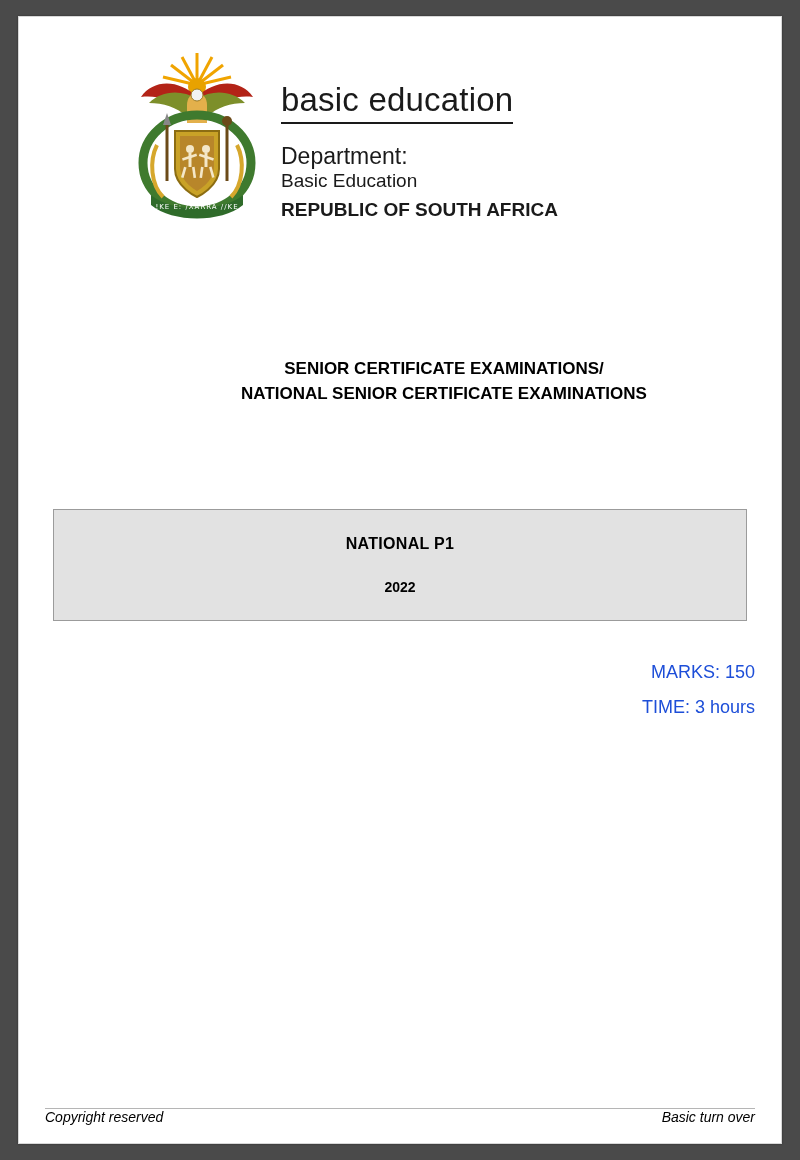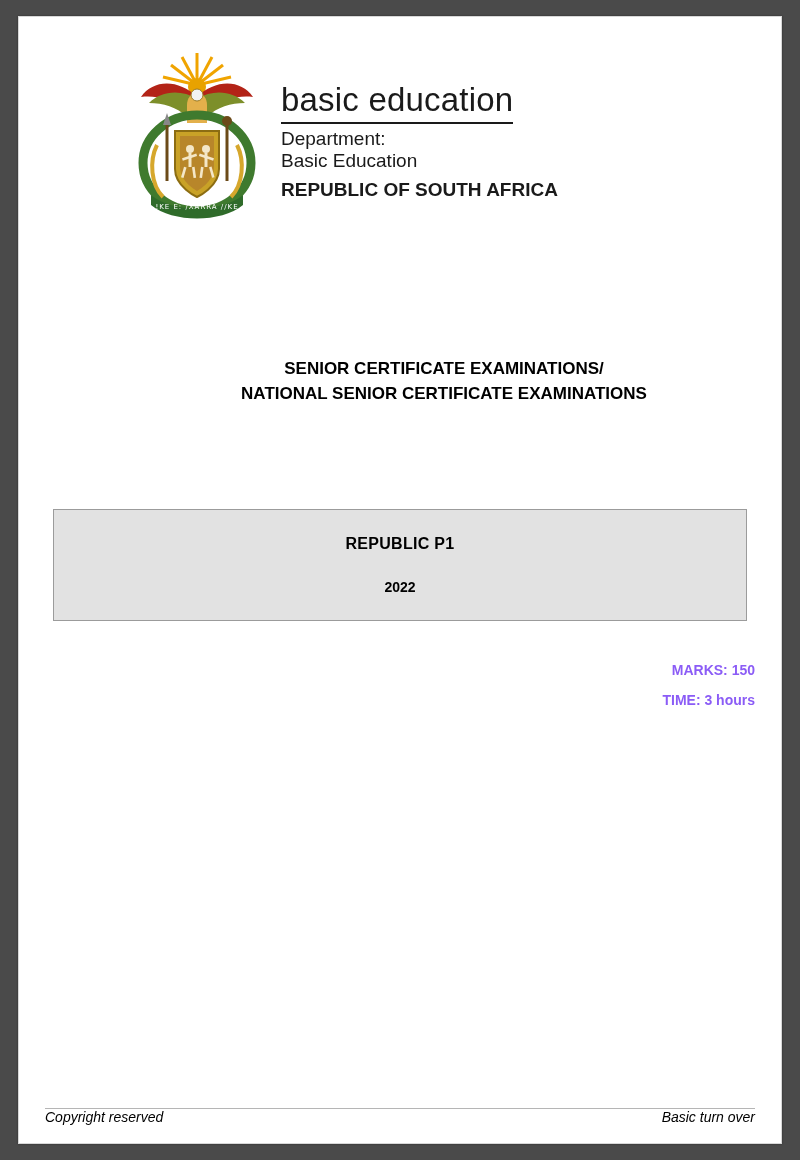--- a/index.html
+++ b/index.html
@@ -55,23 +55,23 @@
     font-size: 33px;
     font-weight: 400;
     letter-spacing: 0.2px;
     color: #1a1a1a;
     line-height: 1.05;
     border-bottom: 2px solid #1a1a1a;
     padding-bottom: 4px;
     display: inline-block;
   }
   .lh-sub1 {
-    font-size: 19px;
-    color: #1a1a1a;
-    margin-top: 4px;
+    font-size: 23px;
+    color: #1a1a1a;
+    margin-top: 19px;
     line-height: 1.2;
   }
   .lh-sub2 {
     font-size: 19px;
     color: #1a1a1a;
     line-height: 1.2;
   }
   .lh-sub3 {
     font-size: 19px;
     font-weight: bold;
@@ -121,23 +121,23 @@
     color: #000;
     margin-top: 26px;
   }
 
   
   .meta {
     position: absolute;
     right: 26px;
     top: 645px;
     text-align: right;
-    font-size: 14px;
-    font-weight: bold;
-    color: #8b5cf6;
+    font-size: 18px;
+    font-weight: normal;
+    color: #1d4ed8;
   }
   .meta div + div { margin-top: 14px; }
 
   
   .pages-note {
     position: absolute;
     left: 0;
     top: 848px;
     width: 100%;
     text-align: center;
@@ -227,21 +227,21 @@
         <div class="lh-sub3">REPUBLIC OF SOUTH AFRICA</div>
       </div>
     </div>
 
     <div class="exam-heading">
       <div>SENIOR CERTIFICATE EXAMINATIONS/</div>
       <div>NATIONAL SENIOR CERTIFICATE EXAMINATIONS</div>
     </div>
 
     <div class="subject-box">
-      <div class="subject-name">REPUBLIC P1</div>
+      <div class="subject-name">NATIONAL P1</div>
       <div class="subject-year">2022</div>
     </div>
 
     <div class="meta">
       <div>MARKS:  150</div>
       <div>TIME:  3 hours</div>
     </div>
 
 
     <div class="footer">

